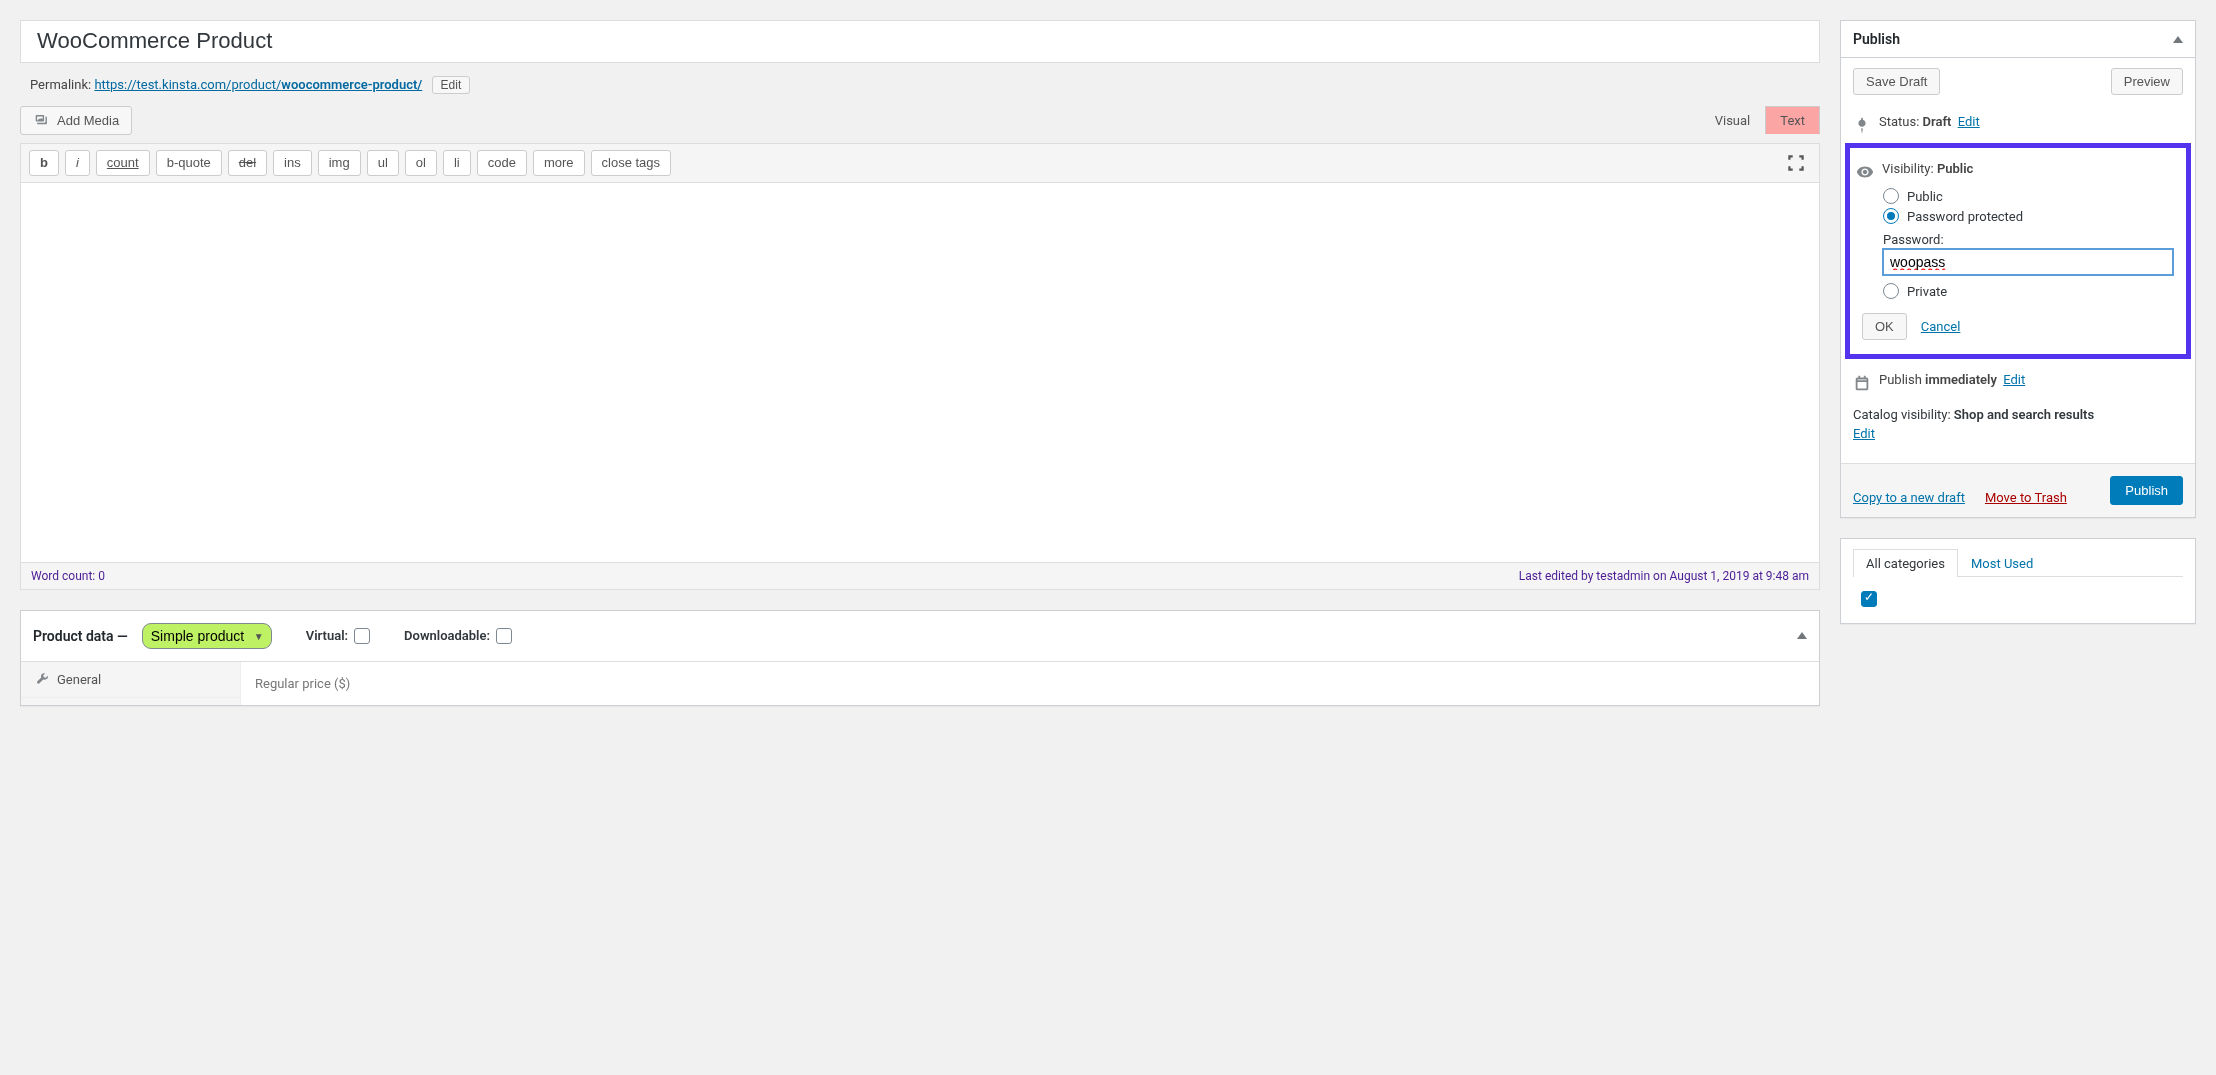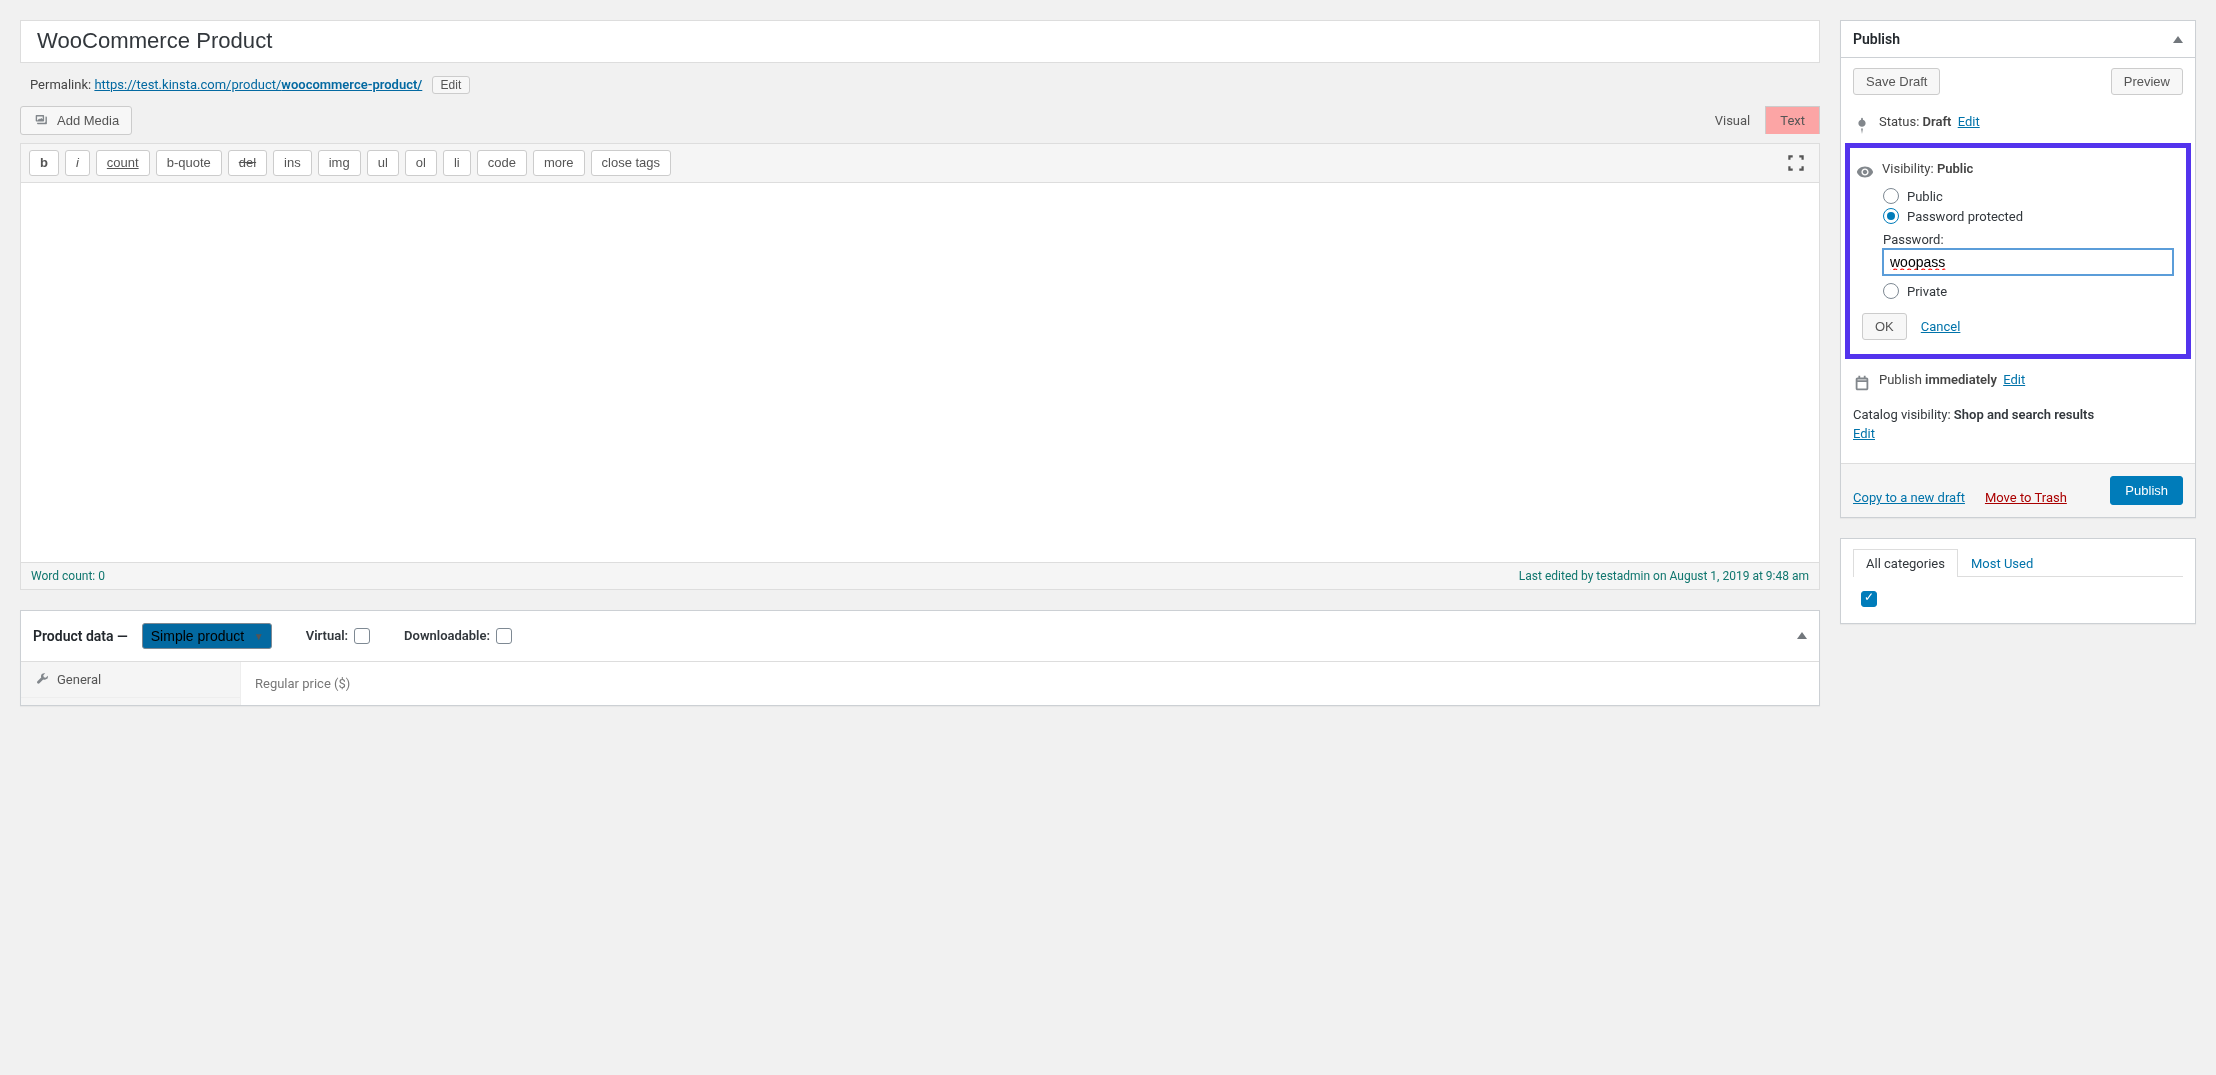--- a/index.html
+++ b/index.html
@@ -112,21 +112,21 @@
   min-height: 380px;
 }
 .editor-footer {
   background: #f5f5f5;
   border: 1px solid #ddd;
   border-top: none;
   padding: 6px 10px;
   display: flex;
   justify-content: space-between;
   font-size: 12px;
-  color: #0f766e;
+  color: #4c1d95;
 }
 
 .postbox {
   background: #fff;
   border: 1px solid #ccd0d4;
   margin-bottom: 20px;
   box-shadow: 0 1px 1px rgba(0,0,0,.04);
 }
 .postbox-header {
   border-bottom: 1px solid #ccd0d4;
@@ -258,22 +258,22 @@
   display: flex;
   align-items: center;
   padding: 12px;
   gap: 14px;
 }
 .pd-header h2 { font-size: 14px; font-weight: 600; color: #23282d; }
 .pd-select {
   border: 1px solid #7e8993;
   padding: 4px 26px 4px 8px;
   font-size: 14px;
-  background: #0369a1;
-  border-radius: 3px;
+  background: #bef264;
+  border-radius: 9px;
   appearance: none;
   position: relative;
 }
 .pd-select-wrap { position: relative; display: inline-block; }
 .pd-select-wrap::after {
   content: "▼";
   position: absolute;
   right: 8px; top: 50%;
   transform: translateY(-50%);
   font-size: 10px;

